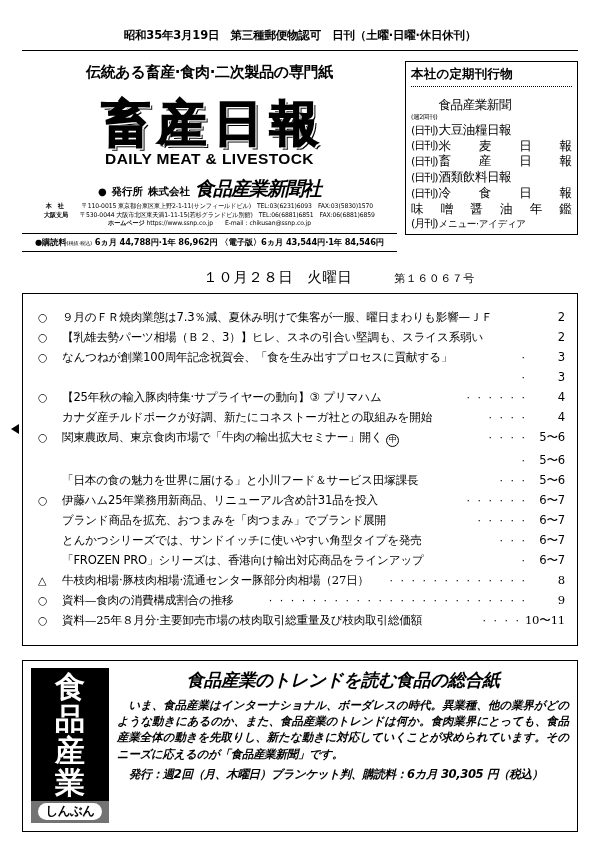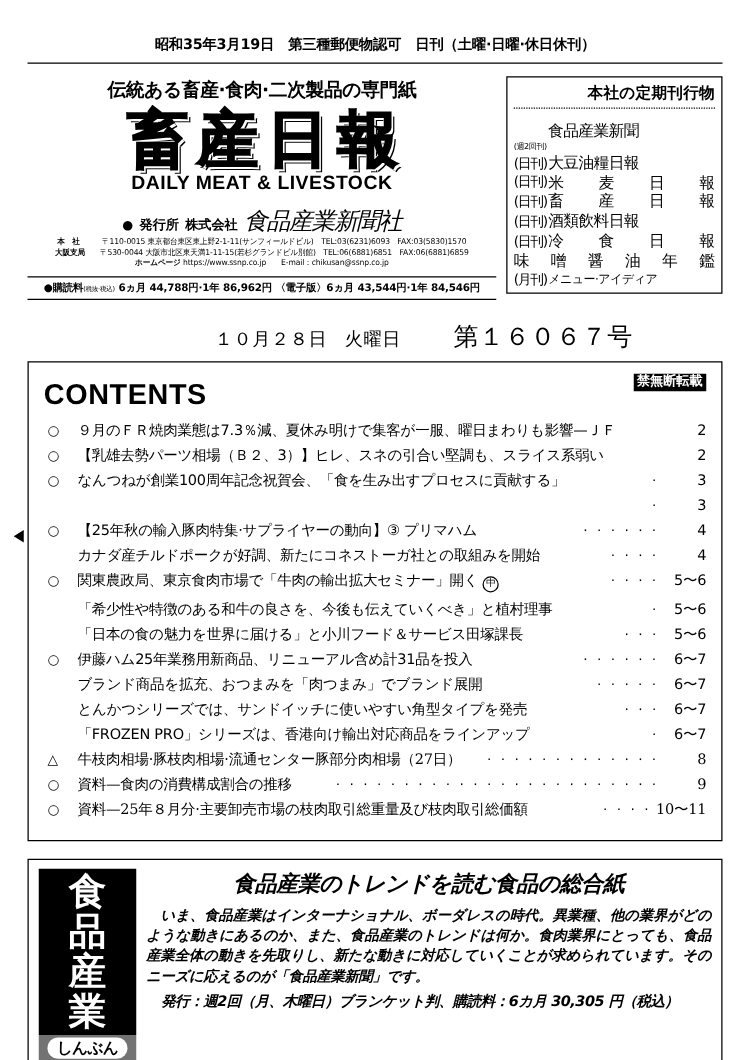--- a/index.html
+++ b/index.html
@@ -50,21 +50,21 @@
   }
   .tagline {
     text-align: center;
     font-size: 15px;
     font-weight: bold;
     letter-spacing: -0.3px;
     margin-top: 4px;
   }
   .title-block {
     text-align: center;
-    margin-top: 4px;
+    margin-top: 16px;
   }
   .paper-title {
     font-size: 49px;
     font-weight: 900;
     letter-spacing: 7px;
     line-height: 1.08;
     -webkit-text-stroke: 1.5px #000;
     text-shadow:
        2px 2px 0 #fff,
       -1px -1px 0 #fff,
@@ -86,21 +86,21 @@
     align-items: baseline;
     justify-content: center;
     margin-top: 8px;
     gap: 5px;
   }
   .pub-bullet { font-size: 10px; }
   .pub-label { font-size: 10.5px; font-weight: bold; }
   .pub-kk { font-size: 10.5px; font-weight: bold; }
   .pub-name {
     font-size: 19px;
-    font-weight: 400;
+    font-weight: 700;
     letter-spacing: -1px;
     font-style: italic;
     font-family: "DejaVu Sans", "Liberation Sans", sans-serif;
   }
   .addr-line {
     font-size: 6.1px;
     line-height: 1.42;
     text-align: center;
     letter-spacing: -0.1px;
     white-space: nowrap;
@@ -133,21 +133,21 @@
   
   .pubs-box {
     width: 173px;
     flex: 0 0 173px;
     border: 1.4px solid #000;
     box-sizing: border-box;
     padding: 4px 5px 5px 5px;
     margin-top: 2px;
   }
   .pubs-title {
-    text-align: right;
+    text-align: left;
     font-size: 12.5px;
     font-weight: bold;
     letter-spacing: 0.2px;
     padding-bottom: 3px;
     border-bottom: 1.2px dotted #000;
   }
   .pub-item {
     display: flex;
     align-items: center;
     font-size: 12.6px;
@@ -176,21 +176,21 @@
   .date-line {
     display: flex;
     justify-content: center;
     align-items: baseline;
     margin: 16px 0 0 0;
     padding-left: 20px;
   }
   .date-year { font-size: 13.5px; letter-spacing: -0.3px; }
   .date-main { font-size: 14.5px; letter-spacing: 0.5px; margin-left: 58px; }
   .date-dow  { font-size: 14.5px; letter-spacing: 0.5px; margin-left: 14px; }
-  .date-issue{ font-size: 20px; letter-spacing: 0.5px; margin-left: 42px; }
+  .date-issue{ font-size: 11px; letter-spacing: 0.5px; margin-left: 42px; }
 
   
   .contents-wrap {
     position: relative;
     margin: 6px 22px 0 22px;
   }
   .contents-box {
     border: 1.4px solid #000;
     box-sizing: border-box;
     padding: 8px 12px 10px 12px;
@@ -458,24 +458,20 @@
   </div>
 
   <div class="date-line">
     <span class="date-main">１０月２８日</span>
     <span class="date-dow">火曜日</span>
     <span class="date-issue">第１６０６７号</span>
   </div>
 
   <div class="contents-wrap">
     <div class="contents-box">
-      <div class="contents-header">
-        <div class="contents-title">CONTENTS</div>
-        <div class="no-reprint">禁無断転載</div>
-      </div>
       <div class="toc" id="toc-list">
           <div class="toc-item">
             <span class="toc-bullet">○</span>
             <span class="toc-text">９月のＦＲ焼肉業態は7.3％減、夏休み明けで集客が一服、曜日まわりも影響—ＪＦ</span>
             <span class="toc-leader"></span>
             <span class="toc-page">2</span>
           </div>
           <div class="toc-item">
             <span class="toc-bullet">○</span>
             <span class="toc-text">【乳雄去勢パーツ相場（Ｂ２、3）】ヒレ、スネの引合い堅調も、スライス系弱い</span>
@@ -506,21 +502,20 @@
             <span class="toc-page">4</span>
           </div>
           <div class="toc-item">
             <span class="toc-bullet">○</span>
             <span class="toc-text">関東農政局、東京食肉市場で「牛肉の輸出拡大セミナー」開く <span class="circled">中</span></span>
             <span class="toc-leader">· · · ·</span>
             <span class="toc-page">5〜6</span>
           </div>
           <div class="toc-item">
             <span class="toc-bullet"></span>
-            <span class="toc-text">「希少性や特徴のある和牛の良さを、今後も伝えていくべき」と植村理事</span>
             <span class="toc-leader">·</span>
             <span class="toc-page">5〜6</span>
           </div>
           <div class="toc-item">
             <span class="toc-bullet"></span>
             <span class="toc-text">「日本の食の魅力を世界に届ける」と小川フード＆サービス田塚課長</span>
             <span class="toc-leader">· · ·</span>
             <span class="toc-page">5〜6</span>
           </div>
           <div class="toc-item">

